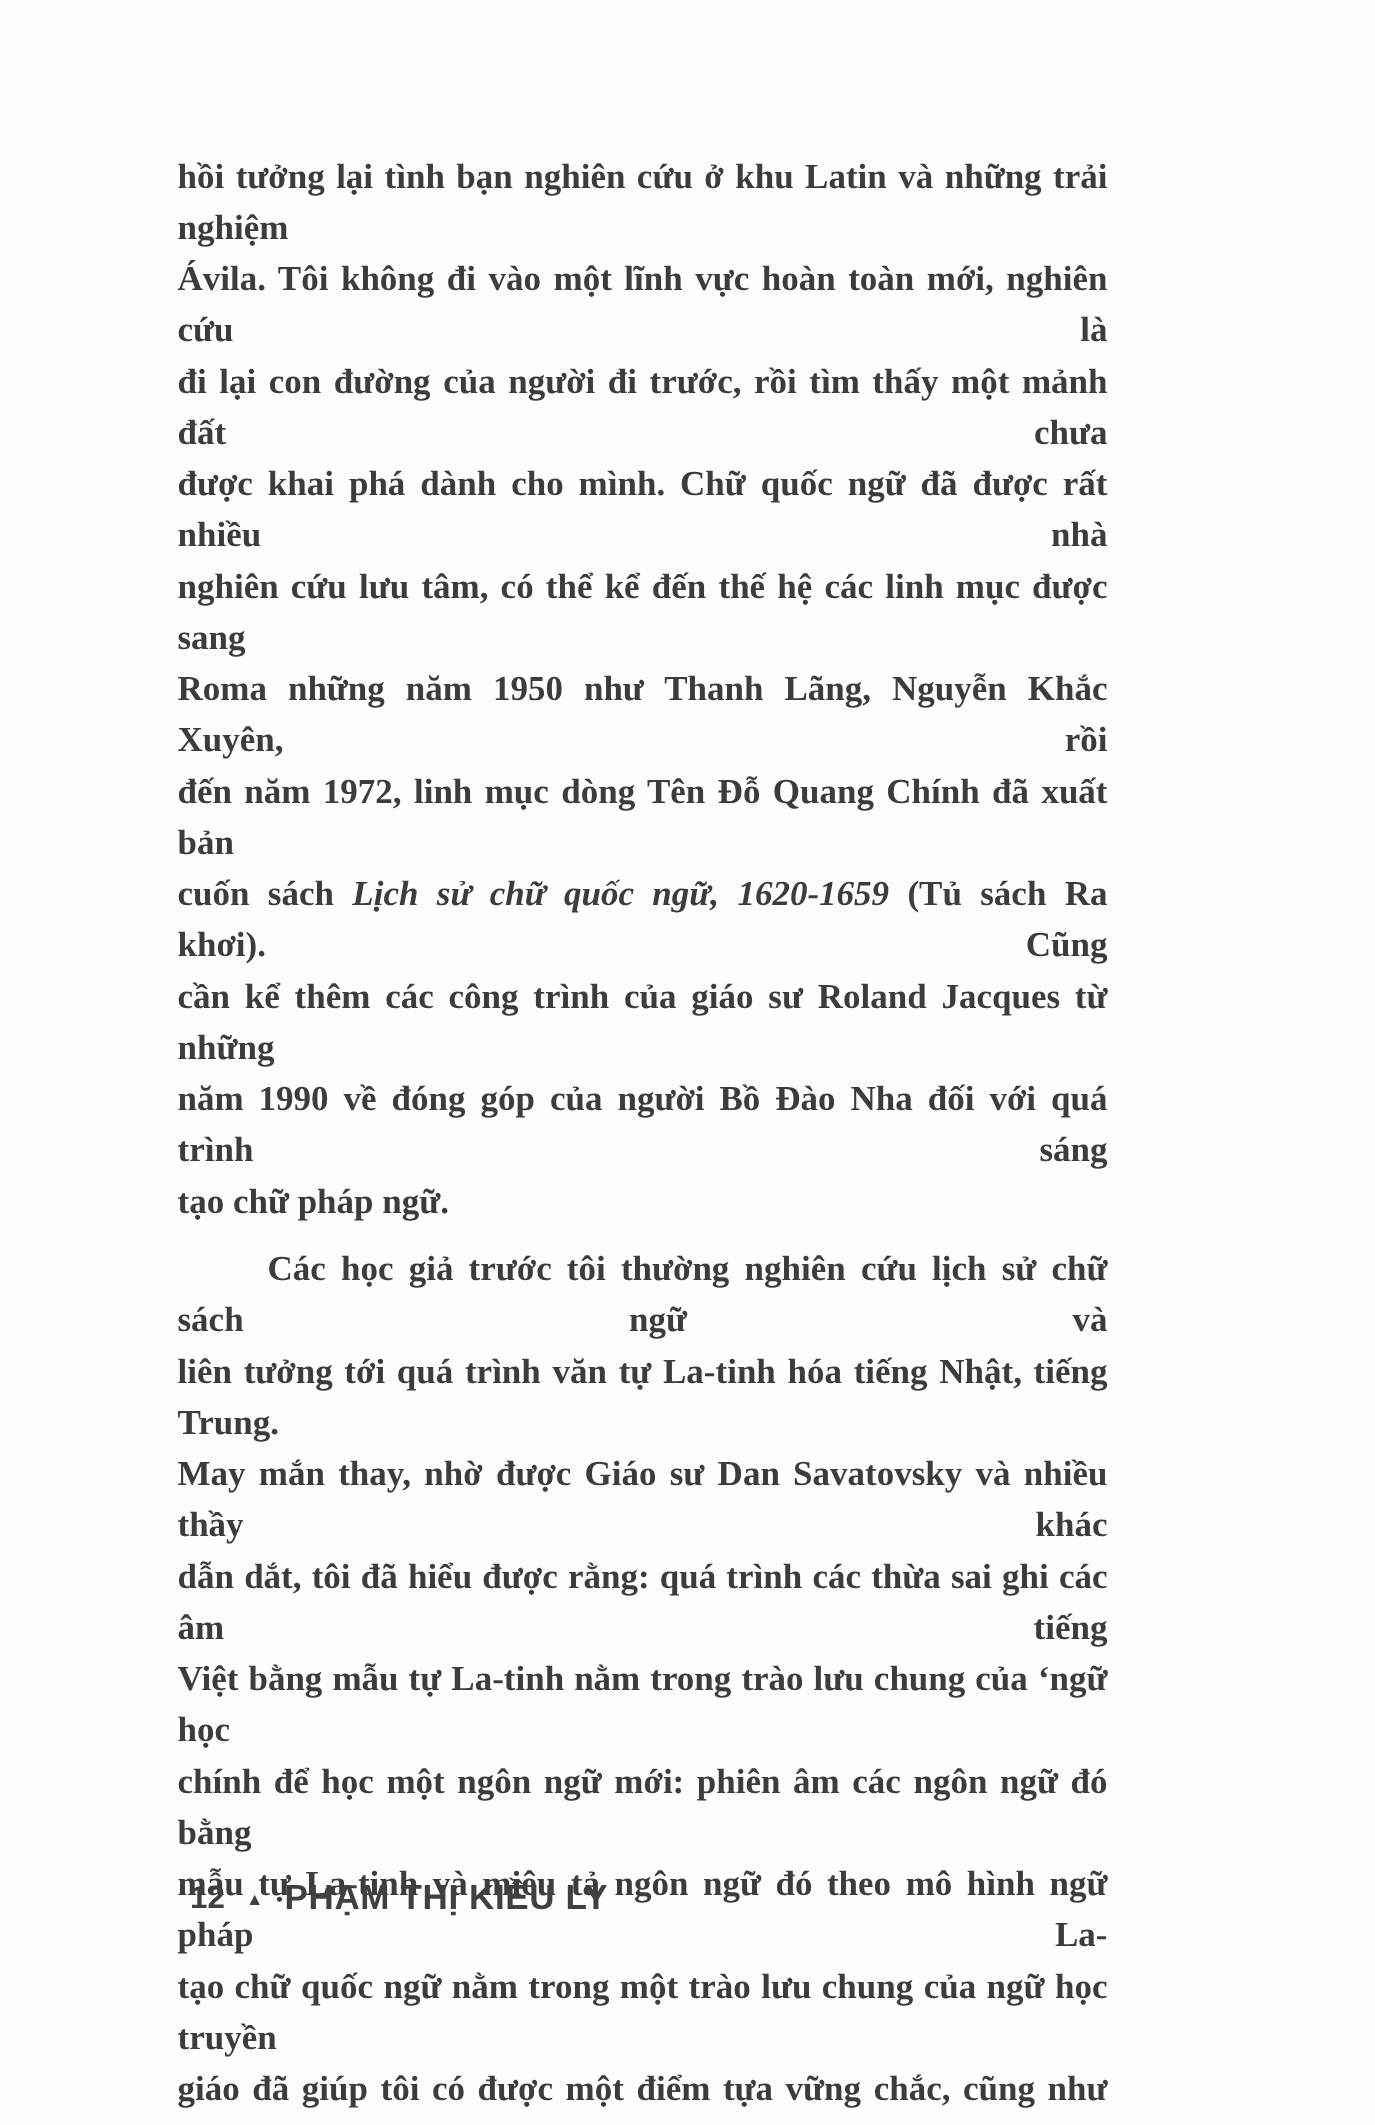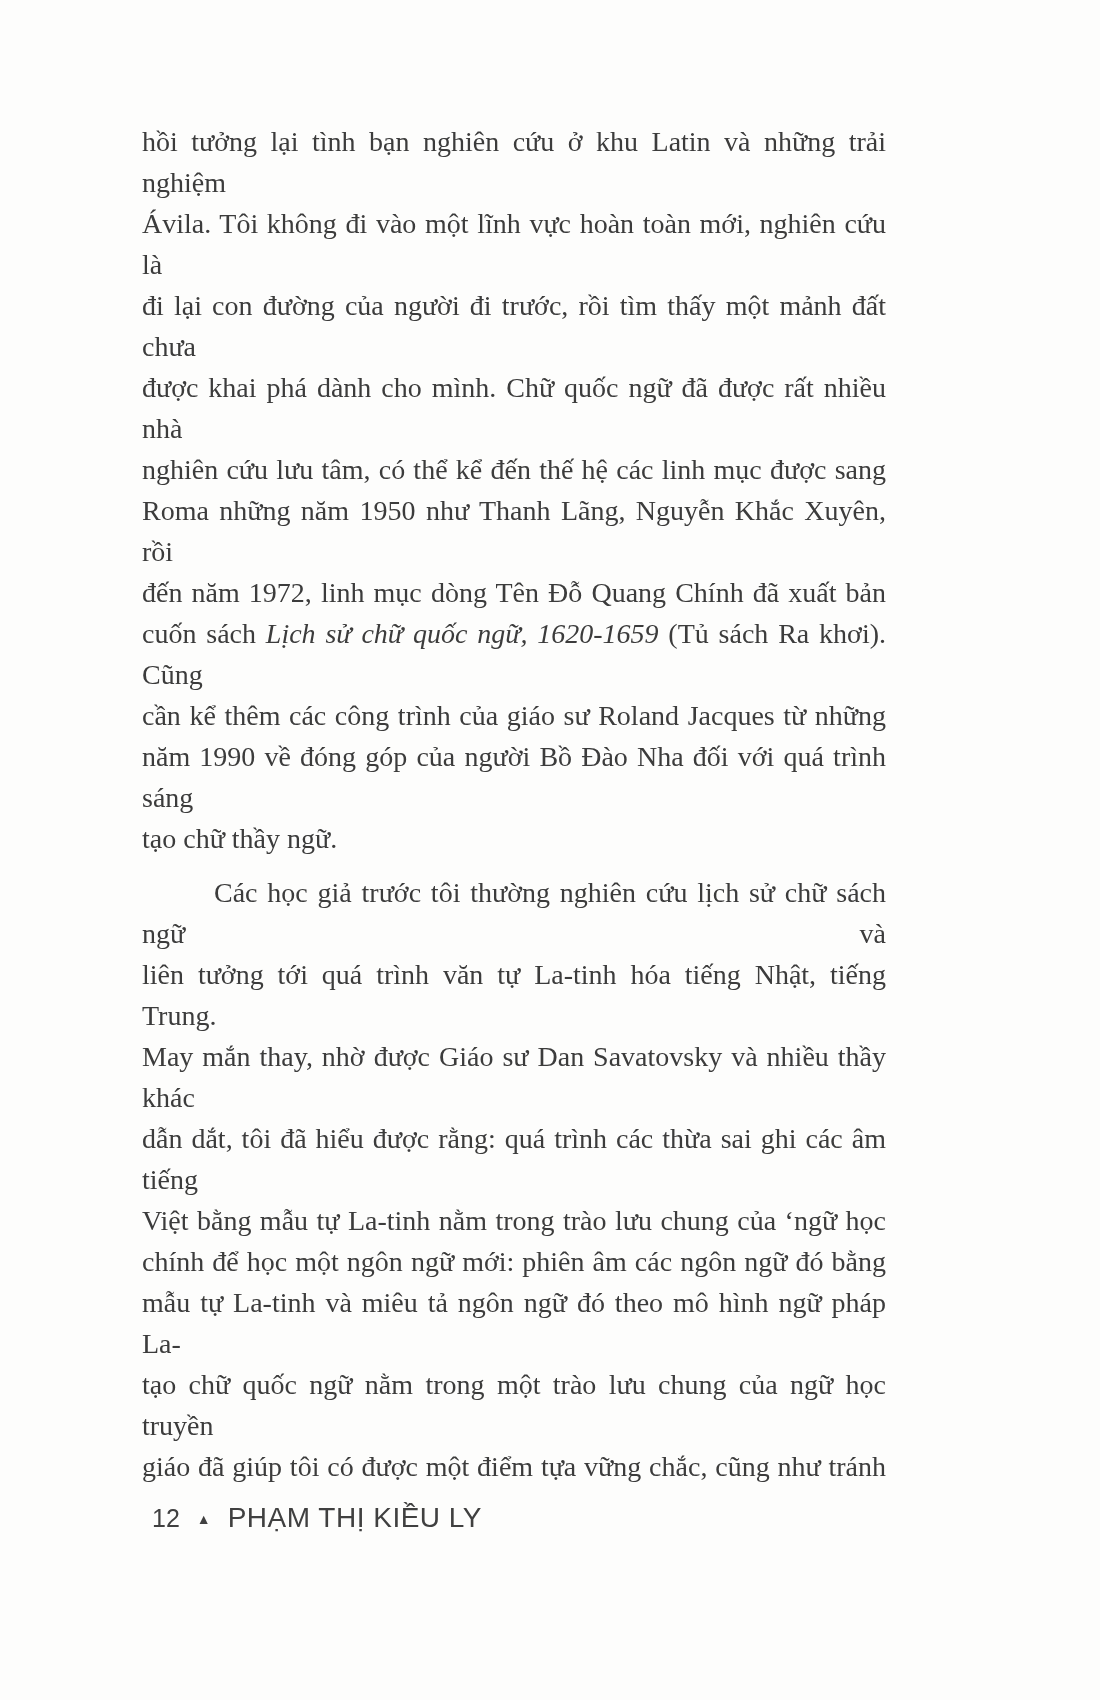--- a/index.html
+++ b/index.html
@@ -4,20 +4,21 @@
 <style>
   html, body { margin: 0; padding: 0; }
   .page {
     position: relative;
     width: 1100px;
     height: 1700px;
     background: #fdfdfc;
     color: #3c3c3c;
     font-family: "Liberation Serif", "DejaVu Serif", serif;
     overflow: hidden;
+    font-weight: bold;
   }
   .text-block {
     position: absolute;
     left: 142px;
     top: 121px;
     width: 744px;
     font-size: 28px;
     line-height: 41px;
   }
   .paragraph { margin: 0 0 13px 0; }
@@ -51,21 +52,21 @@
         <div class="line"><span>hồi tưởng lại tình bạn nghiên cứu ở khu Latin và những trải nghiệm</span></div>
         <div class="line"><span>Ávila. Tôi không đi vào một lĩnh vực hoàn toàn mới, nghiên cứu là</span></div>
         <div class="line"><span>đi lại con đường của người đi trước, rồi tìm thấy một mảnh đất chưa</span></div>
         <div class="line"><span>được khai phá dành cho mình. Chữ quốc ngữ đã được rất nhiều nhà</span></div>
         <div class="line"><span>nghiên cứu lưu tâm, có thể kể đến thế hệ các linh mục được sang</span></div>
         <div class="line"><span>Roma những năm 1950 như Thanh Lãng, Nguyễn Khắc Xuyên, rồi</span></div>
         <div class="line"><span>đến năm 1972, linh mục dòng Tên Đỗ Quang Chính đã xuất bản</span></div>
         <div class="line"><span>cuốn sách </span><span class="italic">Lịch sử chữ quốc ngữ, 1620-1659</span><span> (Tủ sách Ra khơi). Cũng</span></div>
         <div class="line"><span>cần kể thêm các công trình của giáo sư Roland Jacques từ những</span></div>
         <div class="line"><span>năm 1990 về đóng góp của người Bồ Đào Nha đối với quá trình sáng</span></div>
-        <div class="line last"><span>tạo chữ thầy ngữ.</span></div>
+        <div class="line last"><span>tạo chữ pháp ngữ.</span></div>
       </div>
       <div class="paragraph">
         <div class="line indent"><span>Các học giả trước tôi thường nghiên cứu lịch sử chữ sách ngữ và</span></div>
         <div class="line"><span>liên tưởng tới quá trình văn tự La-tinh hóa tiếng Nhật, tiếng Trung.</span></div>
         <div class="line"><span>May mắn thay, nhờ được Giáo sư Dan Savatovsky và nhiều thầy khác</span></div>
         <div class="line"><span>dẫn dắt, tôi đã hiểu được rằng: quá trình các thừa sai ghi các âm tiếng</span></div>
         <div class="line"><span>Việt bằng mẫu tự La-tinh nằm trong trào lưu chung của ‘ngữ học</span></div>
         <div class="line"><span>chính để học một ngôn ngữ mới: phiên âm các ngôn ngữ đó bằng</span></div>
         <div class="line"><span>mẫu tự La-tinh và miêu tả ngôn ngữ đó theo mô hình ngữ pháp La-</span></div>
         <div class="line"><span>tạo chữ quốc ngữ nằm trong một trào lưu chung của ngữ học truyền</span></div>

